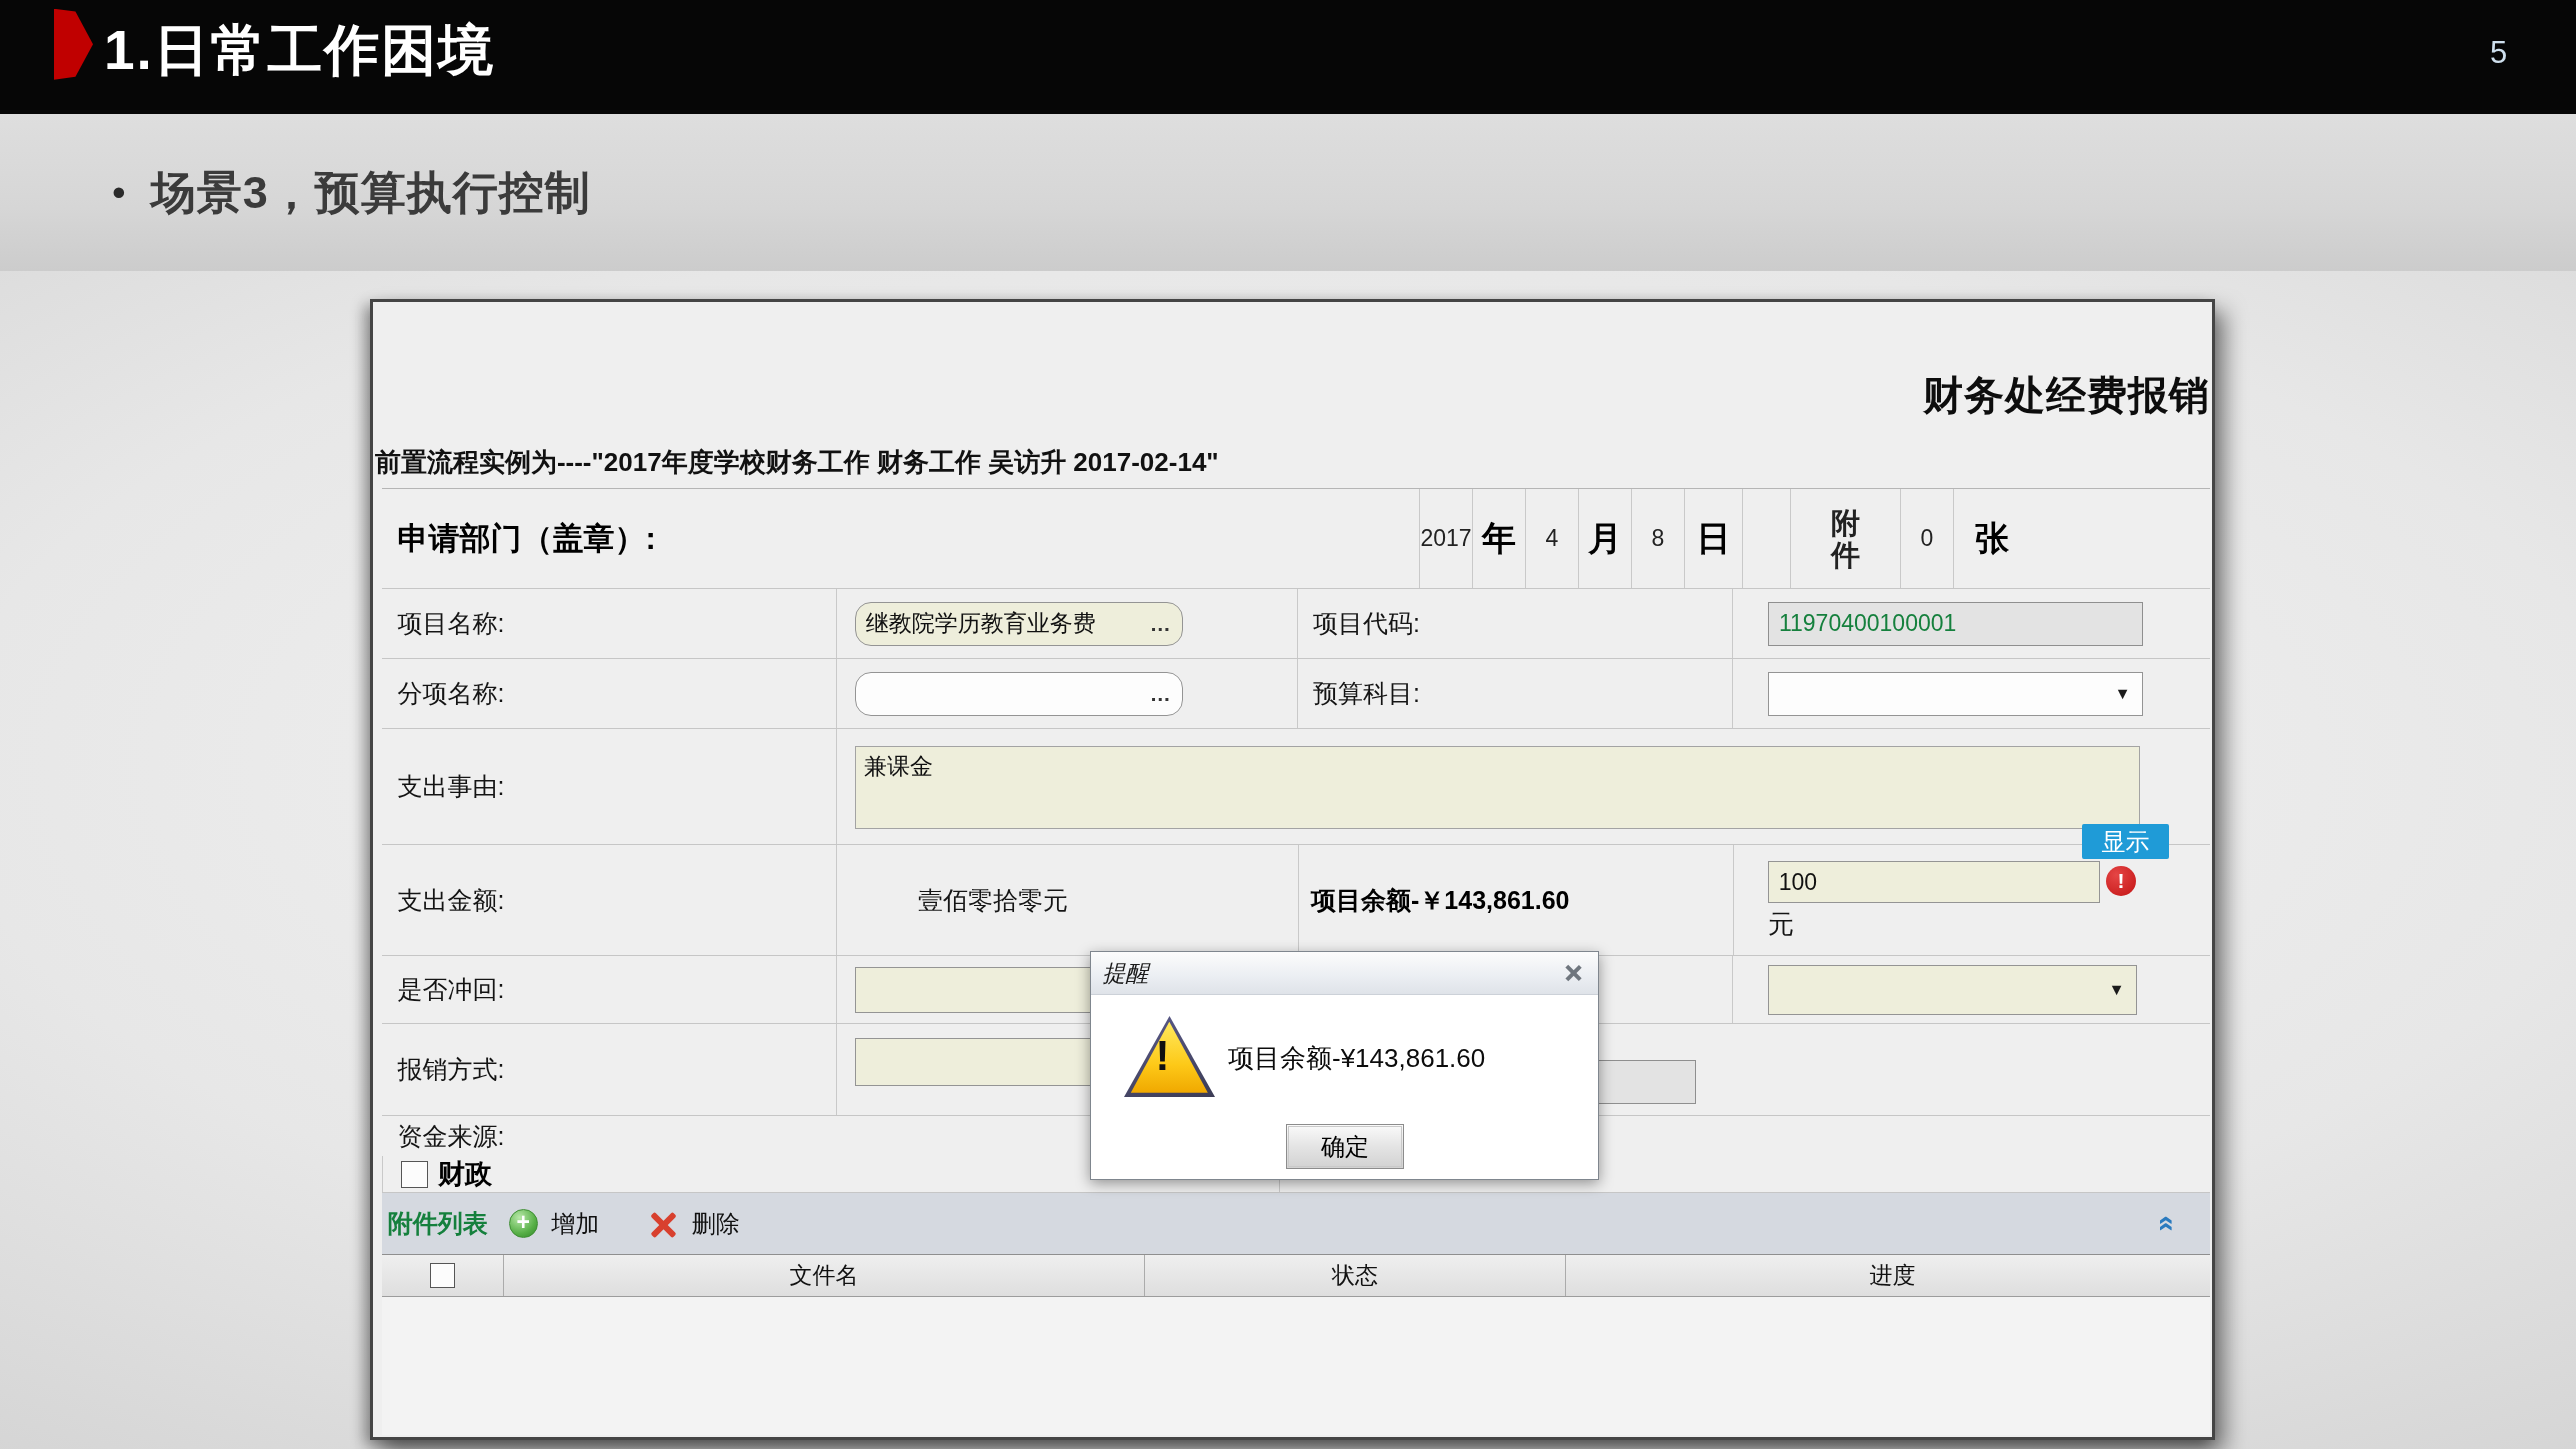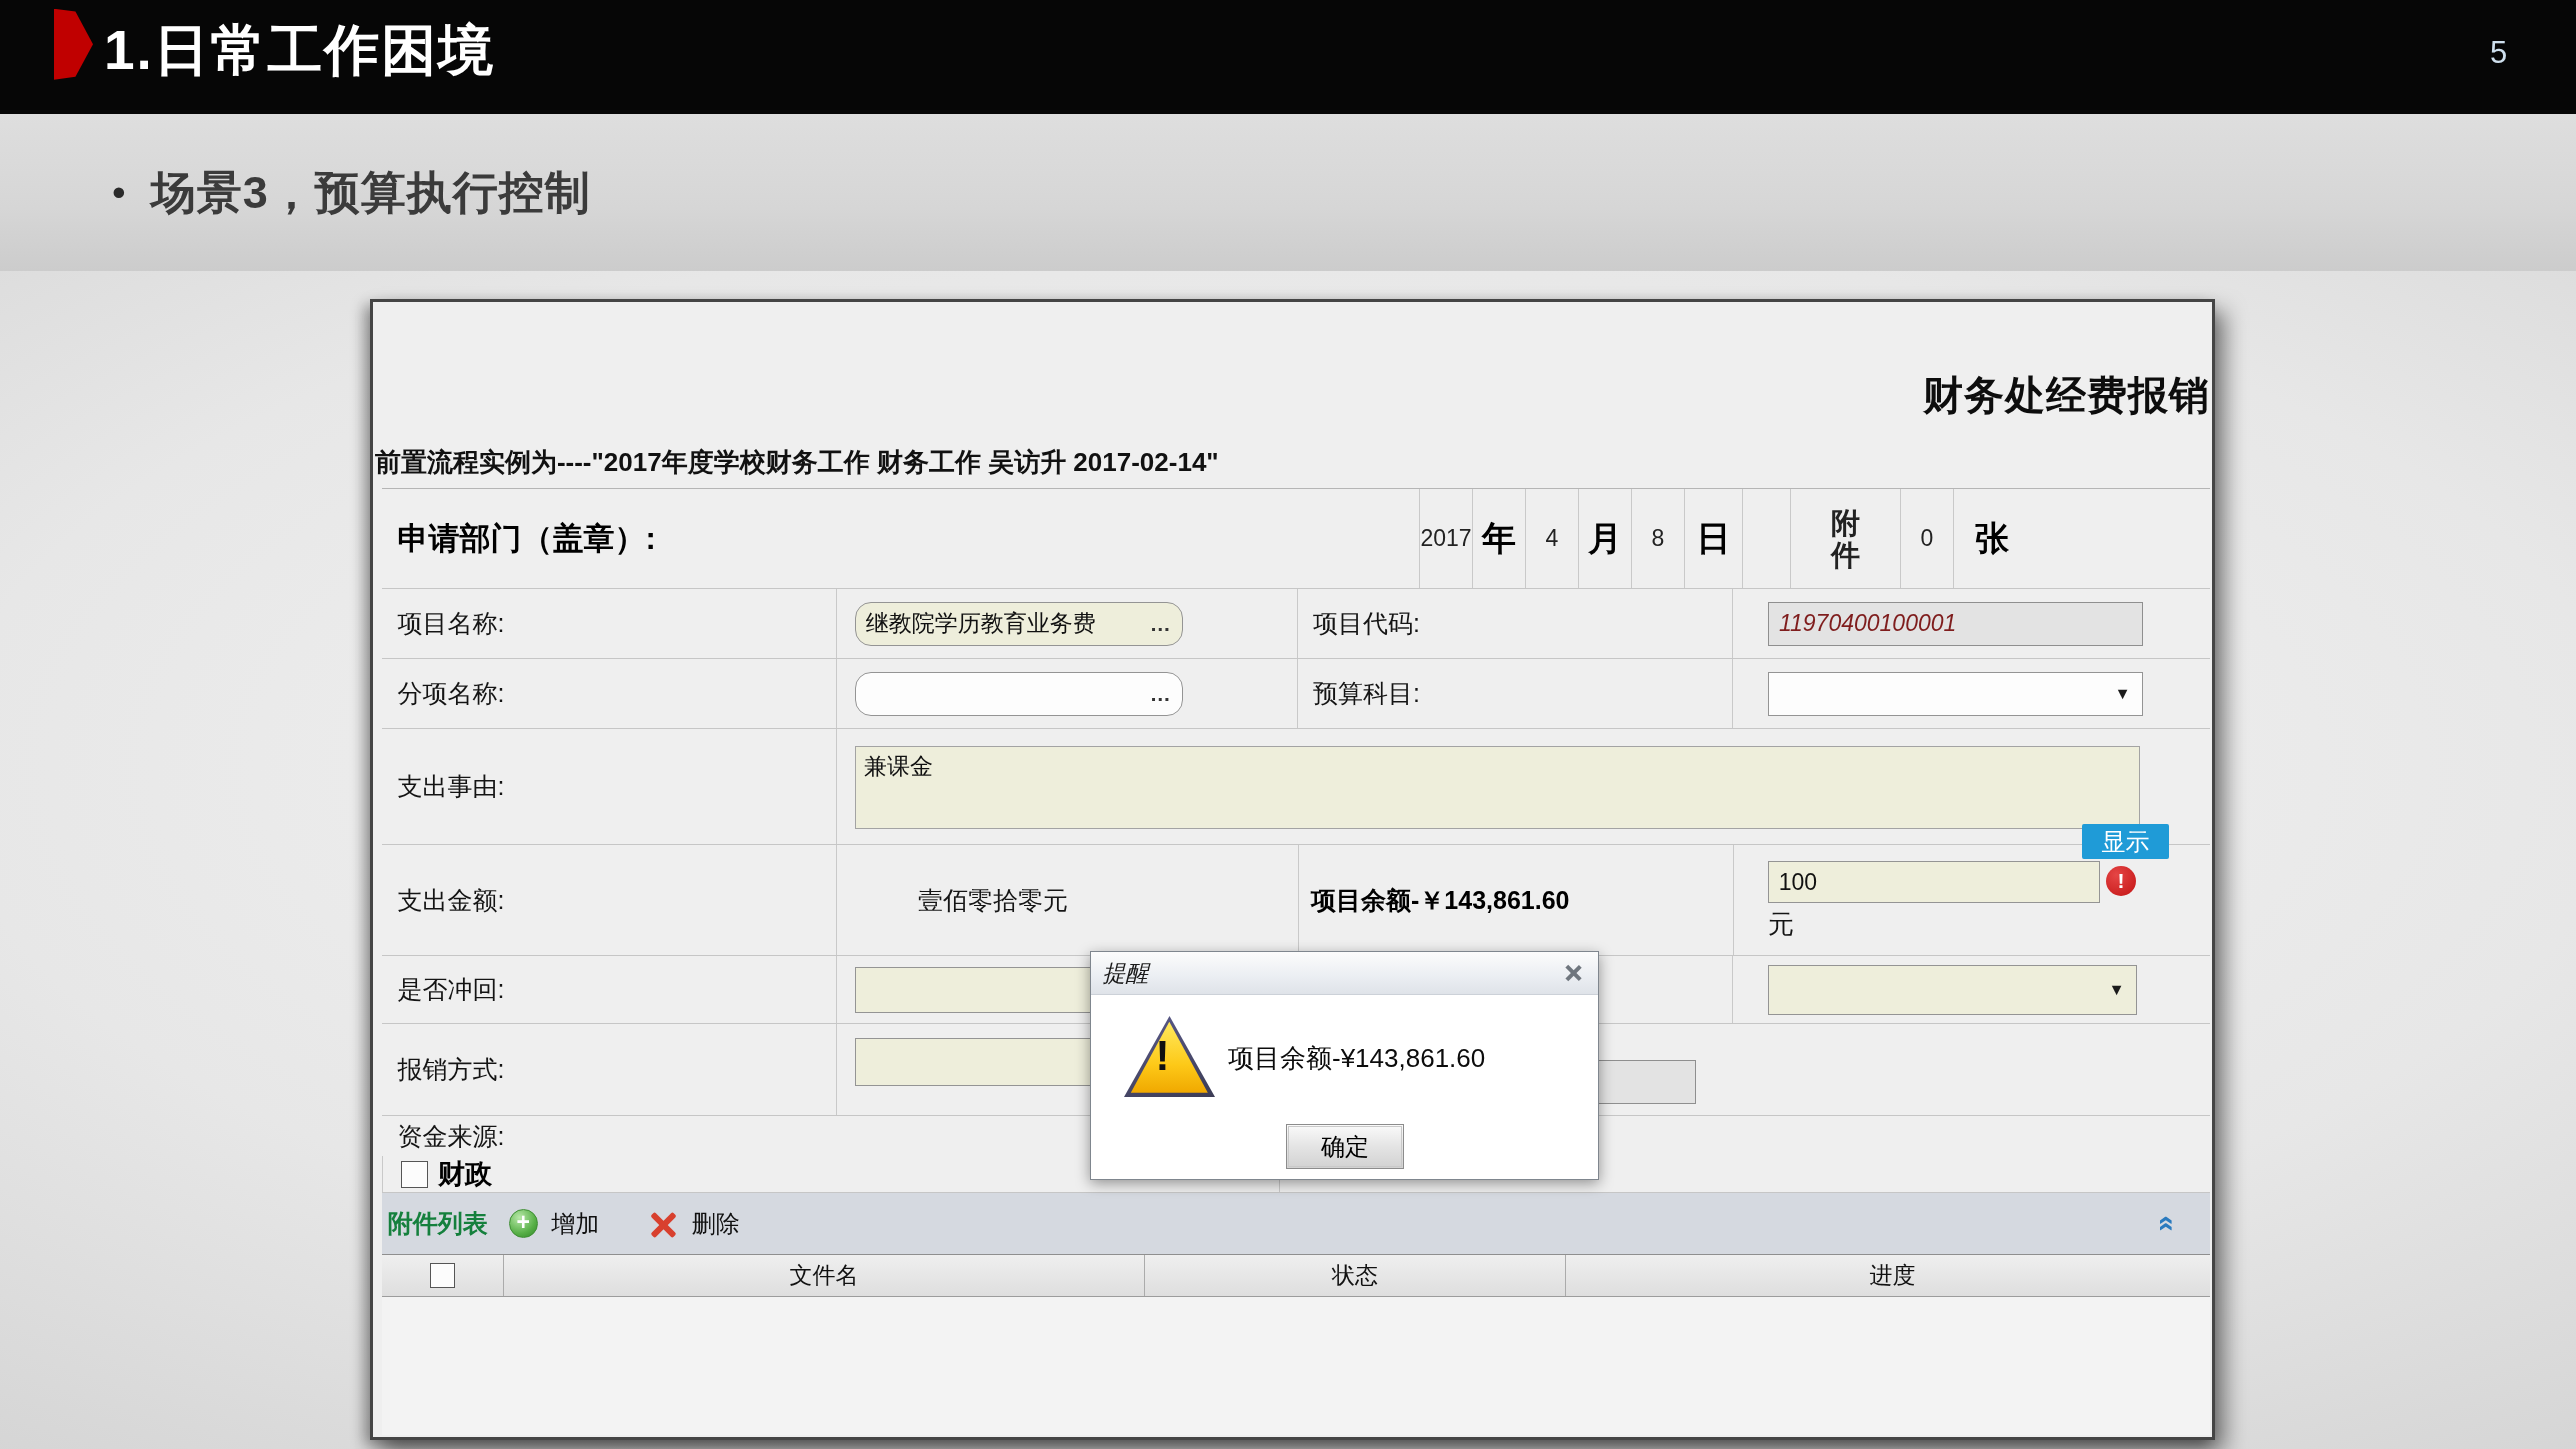--- a/index.html
+++ b/index.html
@@ -59,21 +59,21 @@
   .colC { width:436px; }
   .colD { width:487px; }
 
   .inp { background:#eeeedb; border:1.9px solid #949494; font-size:23px; color:#111;
          padding:0 9.7px; font-family:inherit; outline:none; }
   .inp-picker { position:absolute; display:flex; align-items:center; }
   .inp-picker input { width:100%; height:100%; padding-right:42px;border-radius:16px; }
   .picker-btn { position:absolute; right:5.8px; top:50%; transform:translateY(-50%); width:33px; height:29px;
                 display:flex; align-items:center; justify-content:center; font-size:21px; font-weight:bold;
                 color:#333; cursor:pointer; letter-spacing:1px; }
-  .inp-gray { background:#e3e3e3; border:1.9px solid #8f8f8f; color:#7f1d1d;font-style:italic; }
+  .inp-gray { background:#e3e3e3; border:1.9px solid #8f8f8f; color:#15803d; }
   .dropdown { position:absolute; background:#fdfdfd; border:1.9px solid #949494; display:flex;
               align-items:center; justify-content:flex-end; padding-right:11.6px; }
   .dropdown.yellow { background:#eeeedb; }
   .dd-arrow { font-size:16.4px; color:#1b1b1b; }
 
   .textarea-box { position:absolute; left:472px; top:17.4px; width:1285px; height:83px;
                   background:#eeeedb; border:1.9px solid #a3a3a3; font-size:23px; color:#111;
                   padding:3.9px 7.7px; resize:none; font-family:inherit; outline:none; }
 
   .amount-words { position:absolute; left:535px; top:0; height:100%; display:flex; align-items:center; font-size:25px; color:#161616; }

